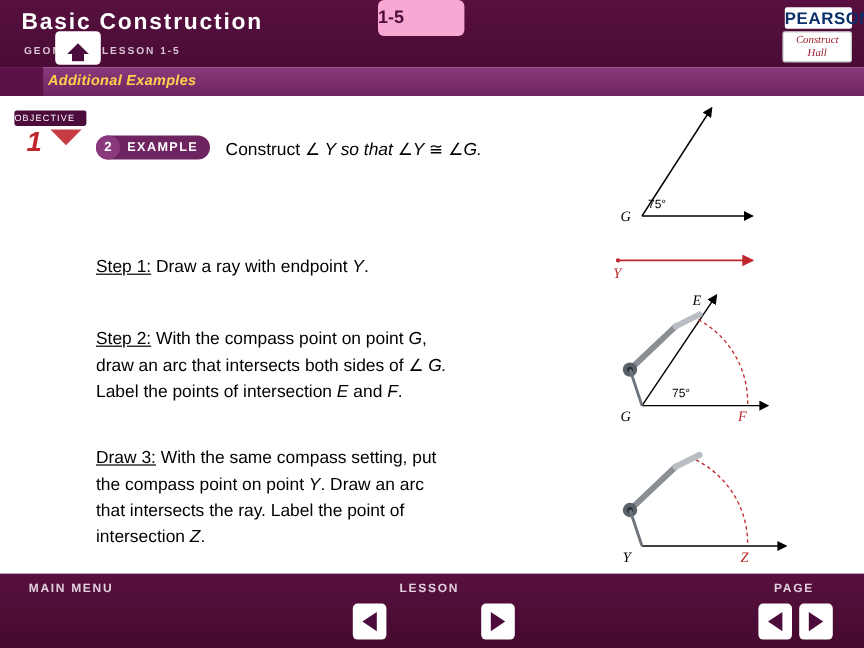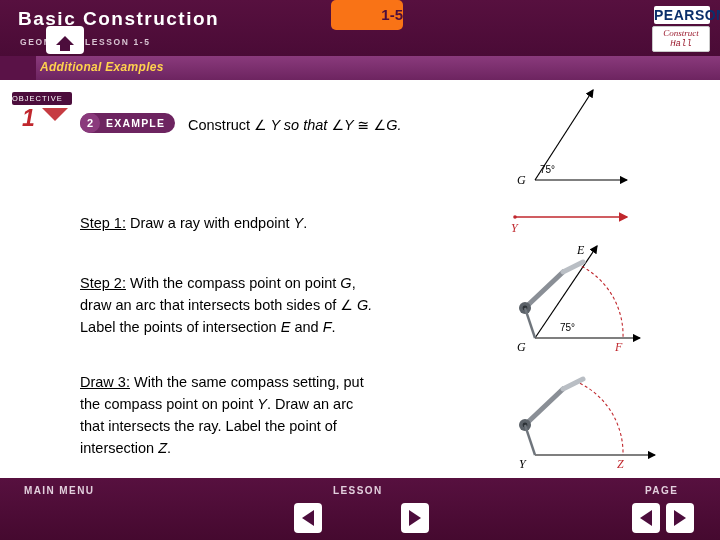--- a/index.html
+++ b/index.html
@@ -79,21 +79,21 @@
     color: #9b1b2e;
     font-family: "Liberation Serif", serif;
     font-size: 9px;
     font-style: italic;
     line-height: 11px;
     margin-top: 1px;
   }
   .ph-line2 {
     display: block;
     color: #9b1b2e;
-    font-family: Liberation Mono, monospace;
+    font-family: Liberation Serif, serif;
     font-size: 9px;
     font-style: italic;
     line-height: 10px;
   }
 
   
   .banner {
     position: absolute;
     left: 0; top: 56px;
     width: 720px;
@@ -287,31 +287,31 @@
     position: absolute;
     left: -5px;
     top: 9px;
     width: 10px;
     height: 6px;
     background: #4c0d3c;
   }
 
   .lesson-pill {
     position: absolute;
-    left: 331px;
+    left: 315px;
     top: 503px;
     width: 72px;
     height: 30px;
     margin-top: -503px;
-    background: #f97316;
+    background: #f9a8d4;
     border-radius: 5px;
     color: #4c0d3c;
     font-size: 15px;
     font-weight: bold;
-    text-align: right;
+    text-align: left;
     line-height: 30px;
   }
   .arrow-btn {
     position: absolute;
     width: 28px;
     height: 30px;
     background: #ffffff;
     border-radius: 4px;
     display: flex;
     align-items: center;

